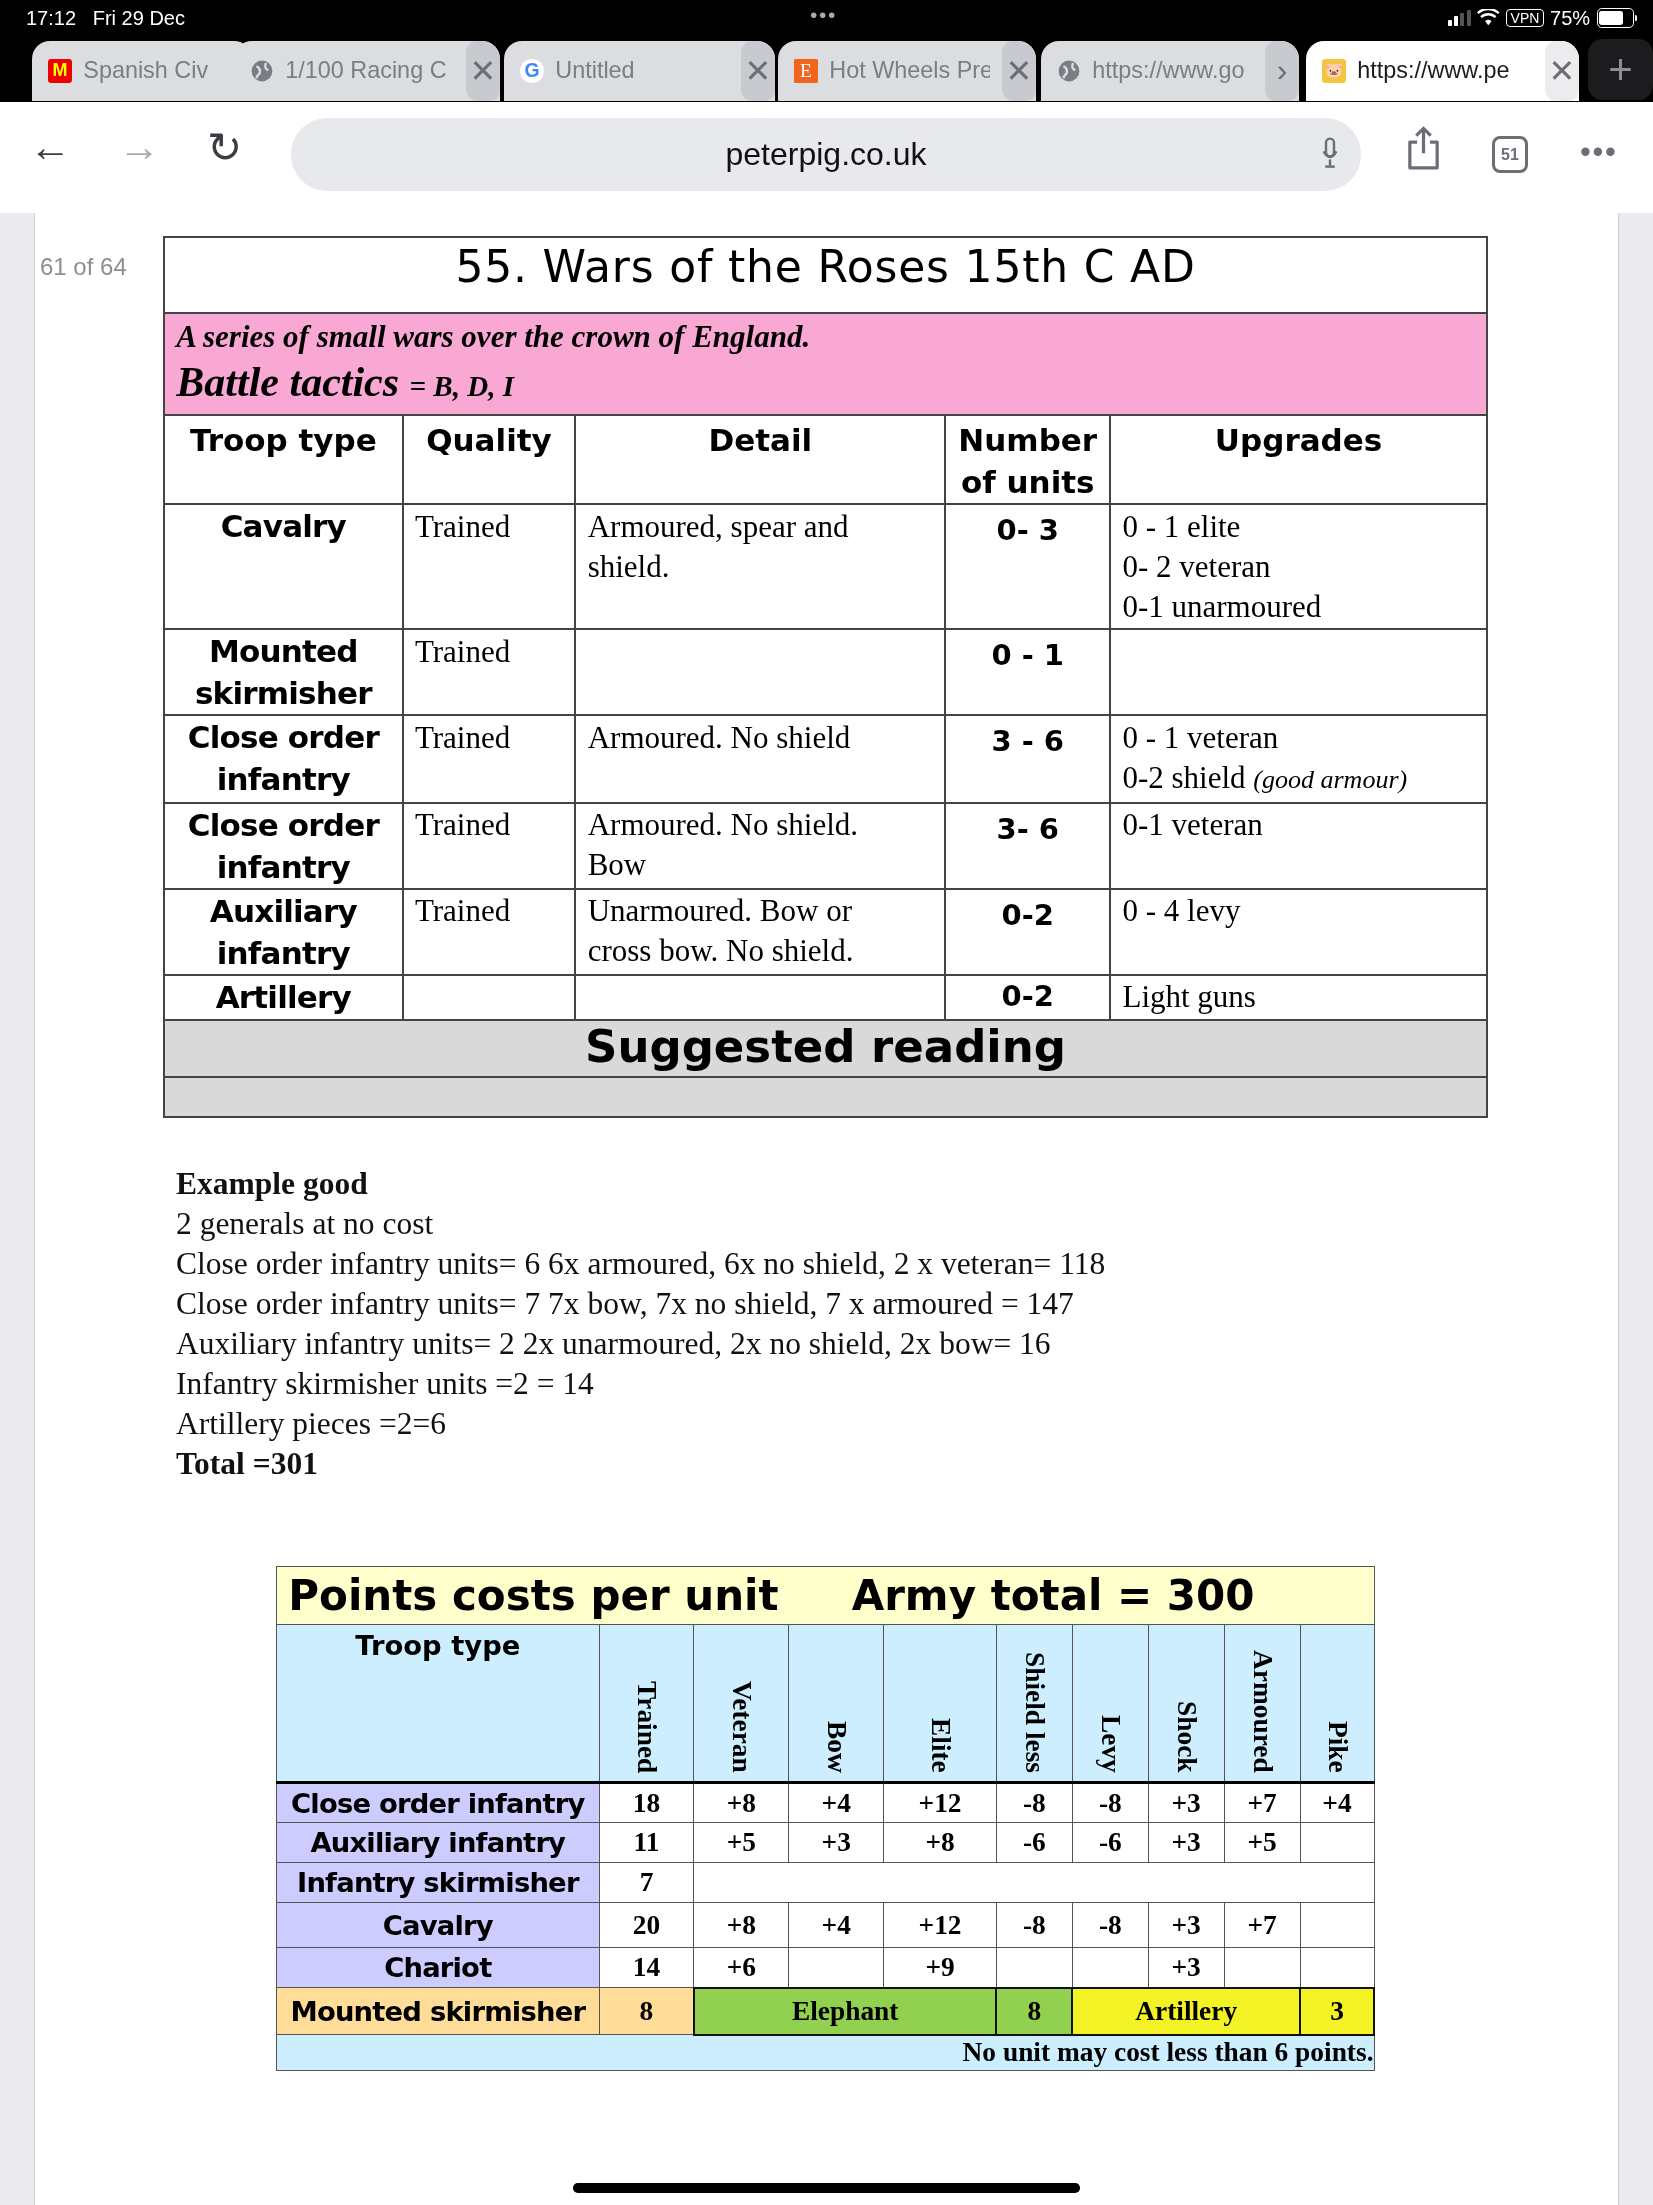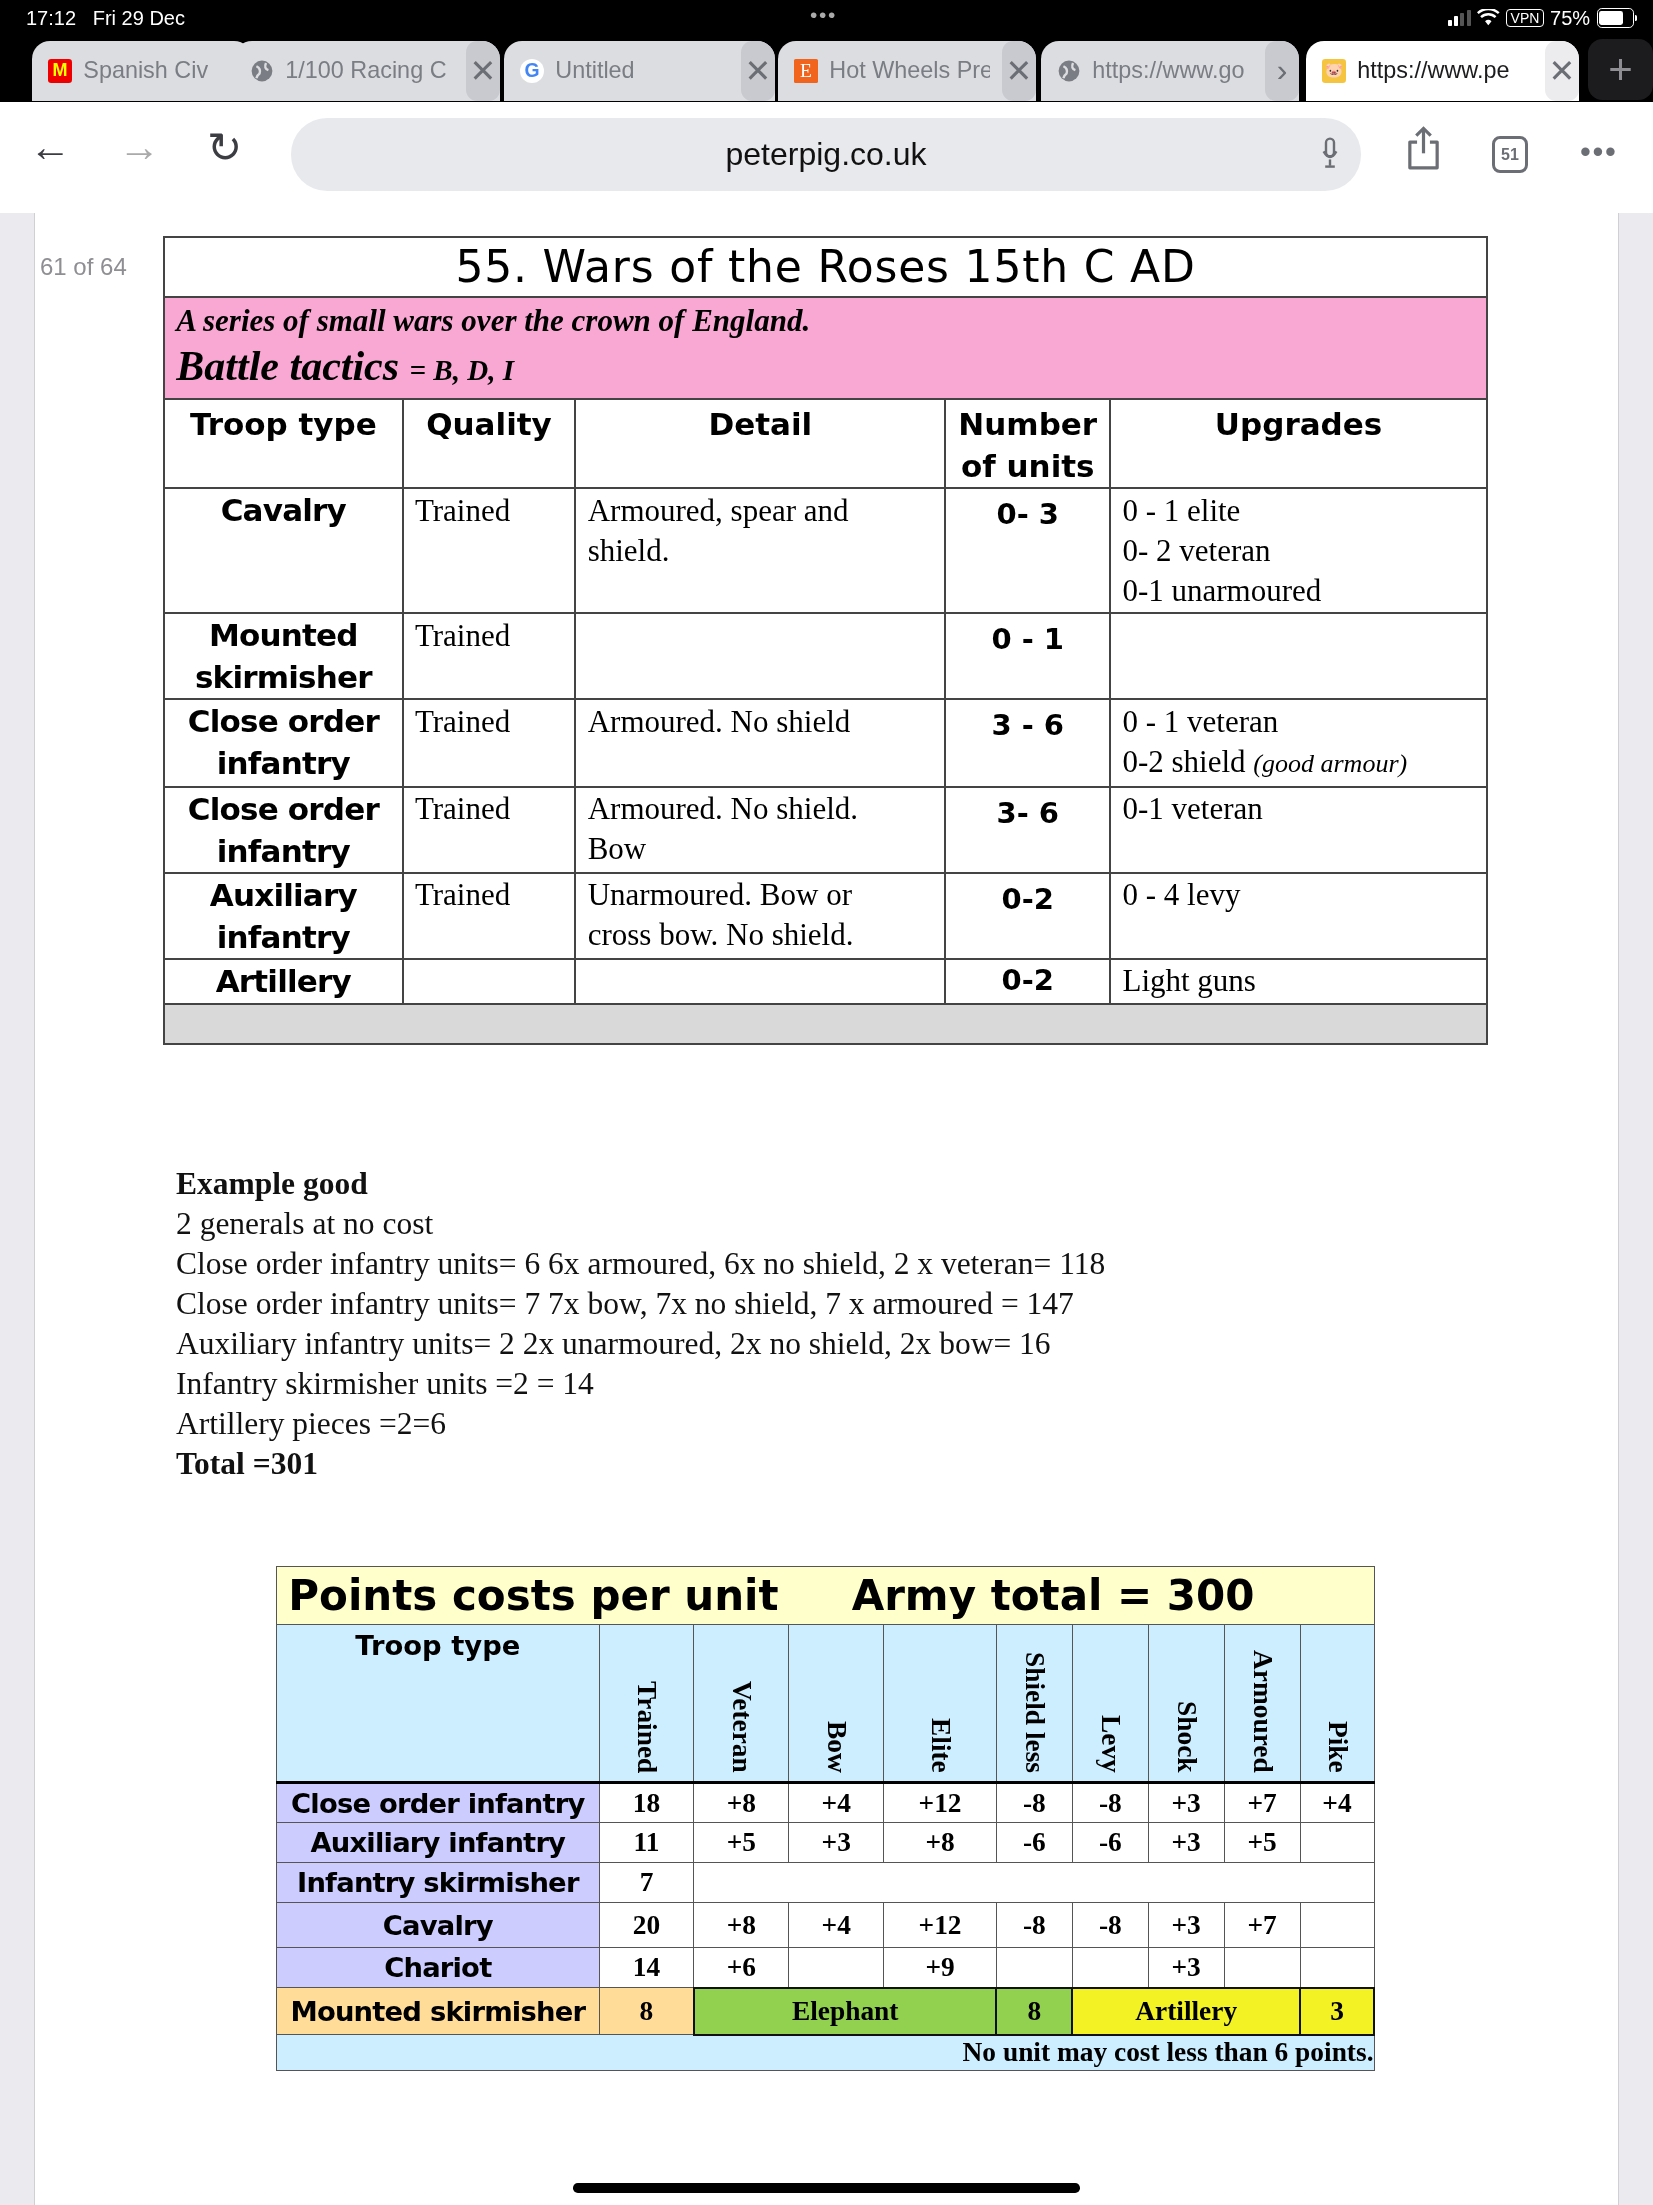--- a/index.html
+++ b/index.html
@@ -38,21 +38,21 @@
   .more { position: absolute; left: 1580px; top: 32px; font-size: 31px; color: #6b6e74; letter-spacing: 1.6px; }
 
   
   .viewer { position: absolute; left: 0; top: 213px; width: 1653px; height: 1992px; background: #ebebef; }
   .page { position: absolute; left: 34px; top: 0; width: 1585px; height: 1992px; background: #fff; border-left: 1.6px solid #d0d0d4; border-right: 1.6px solid #d0d0d4; }
   .pagecount { position: absolute; left: 40px; top: 40px; font-size: 24px; color: #8e8e93; }
 
   
   .army { position: absolute; left: 163px; top: 22.6px; width: 1325px; border-collapse: collapse; }
   .army td { border: 2.4px solid #444; vertical-align: top; }
-  .army .title { height: 60px; text-align: center; font-family: "DejaVu Sans", sans-serif; font-size: 44px; font-weight: normal; letter-spacing: 0.8px; padding-top: 3.2px; }
+  .army .title { height: 76px; text-align: center; font-family: "DejaVu Sans", sans-serif; font-size: 44px; font-weight: normal; letter-spacing: 0.8px; padding-top: 3.2px; }
   .army .intro { background: #f9a8d4; padding: 3.2px 11.3px; height: 97px; }
   .intro .desc { font-family: "Liberation Serif", serif; font-style: italic; font-weight: bold; font-size: 31px; line-height: 40px; }
   .intro .bt { font-family: "Liberation Serif", serif; font-style: italic; font-weight: bold; font-size: 42px; line-height: 50px; }
   .intro .bt small { font-size: 29px; }
   .army th { border: 2.4px solid #444; font-family: "DejaVu Sans", sans-serif; font-size: 31px; font-weight: bold; vertical-align: top; padding-top: 3.2px; line-height: 42px; }
   .army .troop { font-family: "DejaVu Sans", sans-serif; font-weight: bold; font-size: 31px; line-height: 42px; text-align: center; letter-spacing: -0.8px; }
   .army .cell { font-family: "Liberation Serif", serif; font-size: 31px; line-height: 40px; padding: 1.6px 11.3px; }
   .army .num { font-family: "DejaVu Sans", sans-serif; font-weight: bold; font-size: 29px; text-align: center; padding-top: 8px; }
   .army .reading { background: #d9d9d9; text-align: center; font-family: "DejaVu Sans", sans-serif; font-weight: bold; font-size: 45px; height: 57px; line-height: 52px; }
   .army .reading-empty { background: #d9d9d9; height: 40px; }
@@ -253,20 +253,23 @@
       <td class="cell">0 - 4 levy</td>
     </tr>
     <tr style="height:44px;">
       <td class="troop">Artillery</td>
       <td class="cell"></td>
       <td class="cell"></td>
       <td class="num" style="padding-top:3.2px;">0-2</td>
       <td class="cell">Light guns</td>
     </tr>
     <tr>
+          <td colspan="5" class="reading">Suggested reading</td>
+        </tr>
+    <tr>
           <td colspan="5" class="reading-empty"></td>
         </tr>
   </tbody>
     </table>
 
   <div class="example">
     <div class="b">Example good</div>
     <div>2 generals at no cost</div>
     <div>Close order infantry units= 6  6x armoured, 6x no shield, 2 x veteran= 118</div>
     <div>Close order infantry units= 7  7x bow, 7x no shield, 7 x armoured = 147</div>

